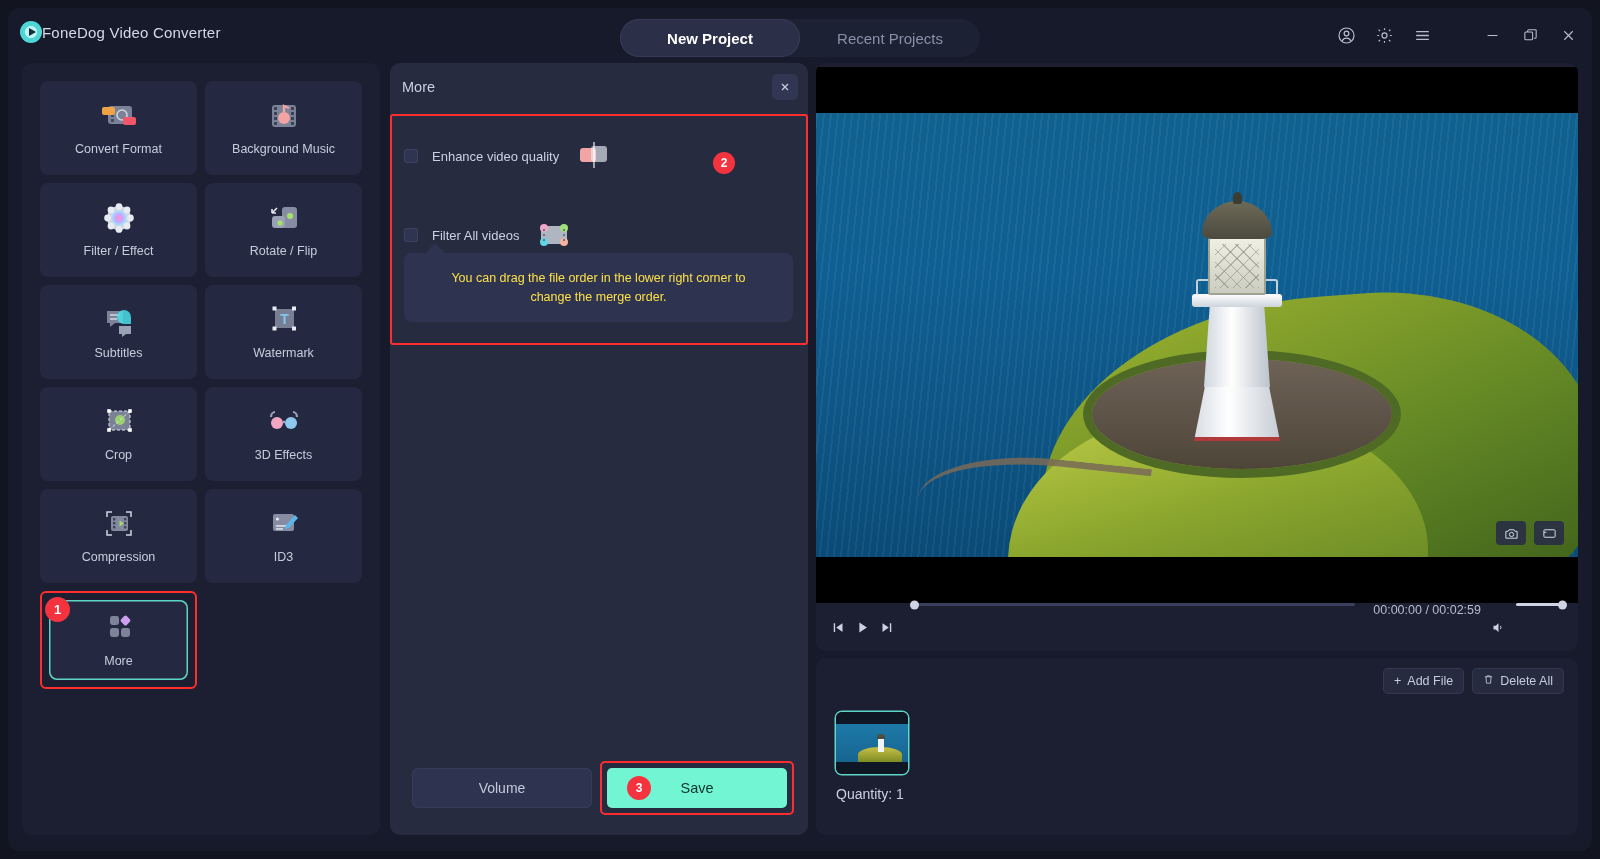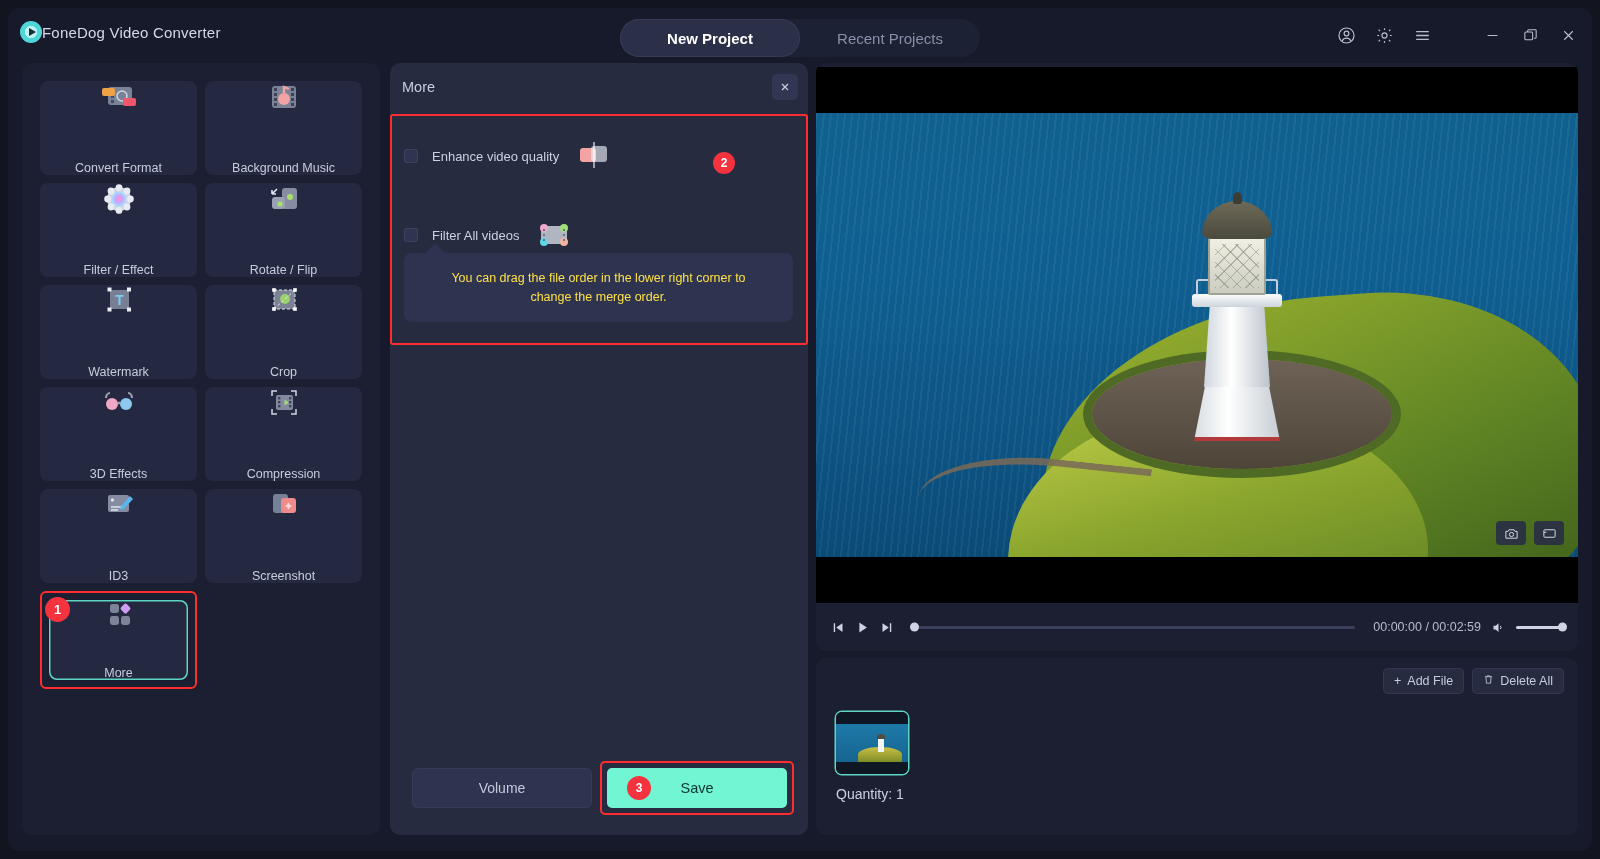--- a/index.html
+++ b/index.html
@@ -62,21 +62,21 @@
     background: #1b1f31; border-radius: 10px;
   }
   .tool-grid {
     position: absolute; left: 18px; top: 18px;
     width: 322px;
     display: grid; grid-template-columns: 1fr 1fr;
     gap: 8px;
   }
   .tool {
     height: 94px; background: #242941; border-radius: 8px;
-    display: flex; flex-direction: column; align-items: center; justify-content: space-between;
+    display: flex; flex-direction: column; align-items: center; justify-content: center;
     gap: 8px; cursor: pointer; position: relative;
   }
   .tool-label { font-size: 12.5px; color: #c7ccdd; }
   .tool-ic { width: 40px; height: 34px; position: relative; }
 
   .tool.more-card {
     background: #242941;
     box-shadow: inset 0 0 0 1.5px #5fd6c5;
     border-radius: 8px;
   }
@@ -247,21 +247,21 @@
   .letterbox-b { position: absolute; left: 0; bottom: 0; width: 100%; height: 46px; background: #000; }
 
   .vid-overlay { position: absolute; right: 14px; bottom: 58px; display: flex; gap: 8px; }
   .ov-btn {
     width: 30px; height: 24px; background: rgba(40,45,68,.9); border-radius: 4px;
     display: flex; align-items: center; justify-content: center; cursor: pointer; color: #d2d7e6;
   }
 
   .controls {
     position: absolute; left: 0; bottom: 0; width: 100%; height: 48px;
-    display: flex; align-items: center; padding: 0 14px; gap: 10px;
+    display: flex; padding: 0 14px; gap: 10px;
   }
   .cbtn { color: #cdd2e2; cursor: pointer; display: flex; align-items: center; }
   .track {
     flex: 1; height: 3px; background: #3a405c; border-radius: 2px; position: relative; margin: 0 8px;
   }
   .track-knob {
     position: absolute; left: -3px; top: 50%; transform: translateY(-50%);
     width: 9px; height: 9px; border-radius: 50%; background: #cfd4e4;
   }
   .time { font-size: 12.5px; color: #b6bbcd; white-space: nowrap; }
@@ -418,20 +418,31 @@
               <rect x="18" y="5" width="15" height="21" rx="3" fill="#868da3"></rect>
               <rect x="8" y="14" width="13" height="12" rx="3" fill="#9aa1b5"></rect>
               <circle cx="26" cy="14" r="3" fill="#a8e06a"></circle>
               <circle cx="16" cy="21" r="2.6" fill="#a8e06a"></circle>
               <path d="M8 11l5-5M8 11V7M8 11h4" stroke="#e2e6ef" stroke-width="1.6" fill="none"></path>
             </svg>
         </div>
         <div class="tool-label">Rotate / Flip</div>
       </div>
 
+      <div class="tool">
+        <div class="tool-ic">
+          <svg width="40" height="34" viewBox="0 0 40 34">
+              <path d="M8 7h16v12H16l-5 4v-4H8z" fill="#7d8499"></path>
+              <path d="M11 11h10M11 15h7" stroke="#cfd5e2" stroke-width="1.4"></path>
+              <path d="M32 13a7 7 0 1 0-7 7h7z" fill="#49dce6" opacity=".85"></path>
+              <path d="M20 22h12v8h-5l-4 3v-3h-3z" fill="#9aa2b6"></path>
+            </svg>
+        </div>
+        <div class="tool-label">Subtitles</div>
+      </div>
 
       <div class="tool">
         <div class="tool-ic">
           <svg width="40" height="34" viewBox="0 0 40 34">
               <rect x="11" y="5" width="19" height="19" rx="1" fill="#787f94"></rect>
               <text x="20.5" y="19.5" font-size="14" font-weight="bold" fill="#7ec8ee" text-anchor="middle" font-family="Liberation Sans">T</text>
               <rect x="8.5" y="2.5" width="4" height="4" fill="#e8ecf4"></rect>
               <rect x="28" y="2.5" width="4" height="4" fill="#e8ecf4"></rect>
               <rect x="8.5" y="22.5" width="4" height="4" fill="#e8ecf4"></rect>
               <rect x="28" y="22.5" width="4" height="4" fill="#e8ecf4"></rect>
@@ -490,30 +501,20 @@
               <rect x="9" y="6" width="21" height="17" rx="2" fill="#868da2"></rect>
               <rect x="12" y="17" width="11" height="1.8" fill="#cfd5e2"></rect>
               <rect x="12" y="20" width="7" height="1.8" fill="#cfd5e2"></rect>
               <circle cx="13.4" cy="11" r="1.6" fill="#e6eaf2"></circle>
               <path d="M22 17l9-10 3 3-9 10-4 1z" fill="#5ab6ea"></path>
             </svg>
         </div>
         <div class="tool-label">ID3</div>
       </div>
 
-      <div class="tool">
-        <div class="tool-ic">
-          <svg width="40" height="34" viewBox="0 0 40 34">
-              <rect x="9" y="5" width="15" height="19" rx="3" fill="#8089a0" opacity=".9"></rect>
-              <rect x="17" y="9" width="15" height="15" rx="3" fill="#f08b8b"></rect>
-              <path d="M24.5 13.5l1.6 2.4 2.4 1.1-2.4 1.1-1.6 2.4-1.6-2.4-2.4-1.1 2.4-1.1z" fill="#ffd9d9"></path>
-            </svg>
-        </div>
-        <div class="tool-label">Screenshot</div>
-      </div>
 
       <div class="more-wrap">
         <div class="badge badge-1">1</div>
         <div class="tool more-card">
           <div class="tool-ic">
             <svg width="40" height="30" viewBox="0 0 40 30">
                 <rect x="11" y="4" width="9" height="9" rx="2.4" fill="#7d8499"></rect>
                 <rect x="11" y="16" width="9" height="9" rx="2.4" fill="#7d8499"></rect>
                 <rect x="22" y="16" width="9" height="9" rx="2.4" fill="#7d8499"></rect>
                 <rect x="22.5" y="4.5" width="8" height="8" rx="1.8" fill="#cf9ef0" transform="rotate(45 26.5 8.5)"></rect>

